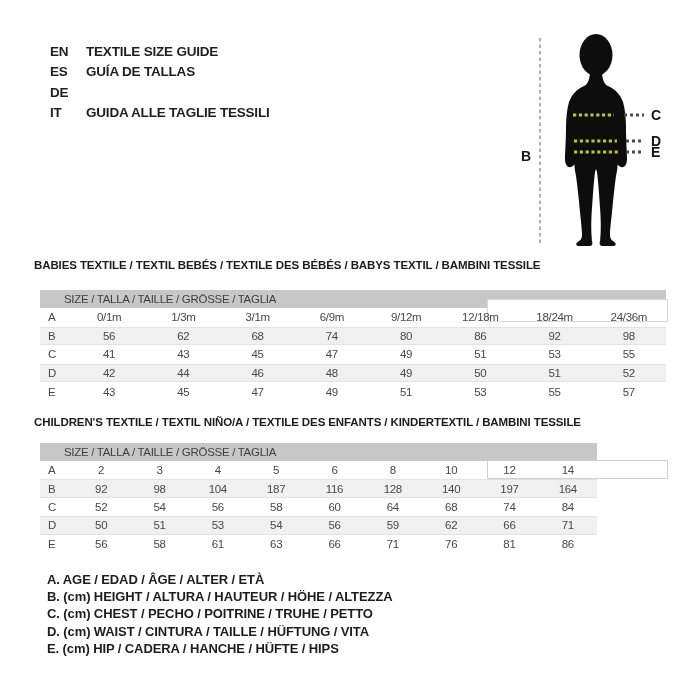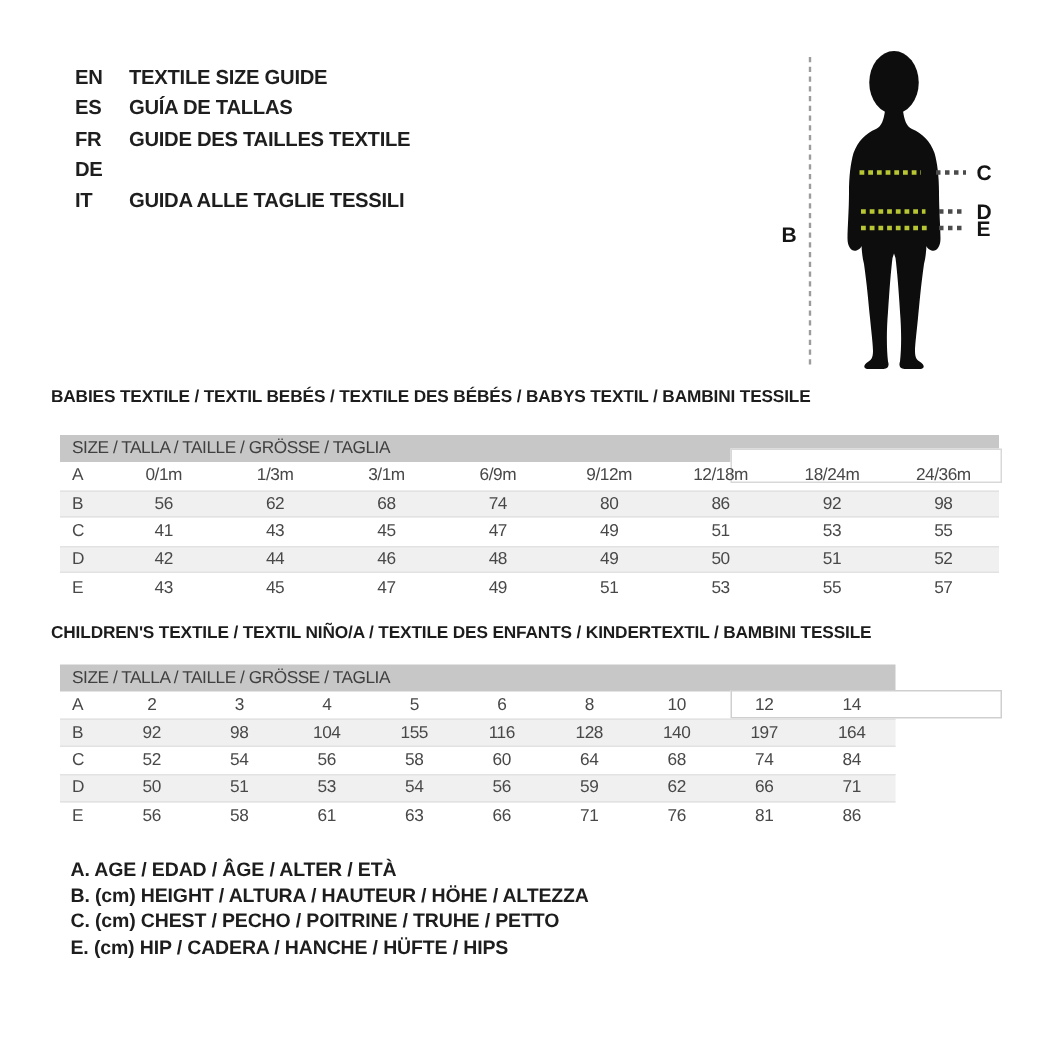--- a/index.html
+++ b/index.html
@@ -15,21 +15,21 @@
   
   .table-title{position:absolute;left:34px;font-size:11.5px;font-weight:700;
     color:#1c1c1c;letter-spacing:-0.1px;white-space:nowrap;}
   #babies-title{top:259px;}
   #children-title{top:416px;}
   
   .size-table{position:absolute;left:40px;}
   #babies-table{top:290px;width:626px;}
   #children-table{top:443px;width:557px;}
   .table-header{height:18px;background:#c7c7c7;display:flex;align-items:center;}
-  .table-header .header-text{position:relative;z-index:10;padding-left:8px;
+  .table-header .header-text{position:relative;z-index:10;padding-left:24px;
     font-size:11.5px;color:#3f3f3f;letter-spacing:-0.3px;}
   .t-row{display:flex;align-items:center;height:18.6px;}
   #children-table .t-row{height:18.4px;}
   .t-row.shade{background:#f0f0f0;border-top:1px solid #e2e2e2;border-bottom:1px solid #e2e2e2;box-sizing:border-box;}
   .t-label{flex:0 0 24px;padding-left:8px;position:relative;z-index:10;
     font-size:11.5px;color:#484848;letter-spacing:-0.3px;}
   .t-cell{flex:1;text-align:center;position:relative;z-index:10;
     font-size:11.5px;color:#484848;letter-spacing:-0.3px;}
   
   .overlay-box{position:absolute;background:#ffffff;z-index:5;box-sizing:border-box;}
@@ -50,24 +50,20 @@
 <div id="canvas">
 
   <div class="lang-block">
       <div class="lang-row">
         <span class="lang-code">EN</span>
         <span>TEXTILE SIZE GUIDE</span>
       </div>
       <div class="lang-row">
         <span class="lang-code">ES</span>
         <span>GUÍA DE TALLAS</span>
-      </div>
-      <div class="lang-row">
-        <span class="lang-code">FR</span>
-        <span>GUIDE DES TAILLES TEXTILE</span>
       </div>
       <div class="lang-row">
         <span class="lang-code">DE</span>
       </div>
       <div class="lang-row">
         <span class="lang-code">IT</span>
         <span>GUIDA ALLE TAGLIE TESSILI</span>
       </div>
     </div>
 
@@ -188,21 +184,21 @@
           <span class="t-cell">8</span>
           <span class="t-cell">10</span>
           <span class="t-cell">12</span>
           <span class="t-cell">14</span>
         </div>
         <div class="t-row shade">
           <span class="t-label">B</span>
           <span class="t-cell">92</span>
           <span class="t-cell">98</span>
           <span class="t-cell">104</span>
-          <span class="t-cell">155</span>
+          <span class="t-cell">187</span>
           <span class="t-cell">116</span>
           <span class="t-cell">128</span>
           <span class="t-cell">140</span>
           <span class="t-cell">197</span>
           <span class="t-cell">164</span>
         </div>
         <div class="t-row">
           <span class="t-label">C</span>
           <span class="t-cell">52</span>
           <span class="t-cell">54</span>
@@ -241,16 +237,17 @@
       </div>
   </div>
 
   <div class="overlay-box" id="overlay-babies"></div>
   <div class="overlay-box" id="overlay-children"></div>
 
   <div class="legend">
       <div class="legend-line">A. AGE / EDAD / ÂGE / ALTER / ETÀ</div>
       <div class="legend-line">B. (cm) HEIGHT / ALTURA / HAUTEUR / HÖHE / ALTEZZA</div>
       <div class="legend-line">C. (cm) CHEST / PECHO / POITRINE / TRUHE / PETTO</div>
+      <div class="legend-line">D. (cm) WAIST / CINTURA / TAILLE / HÜFTUNG / VITA</div>
       <div class="legend-line">E. (cm) HIP / CADERA / HANCHE / HÜFTE / HIPS</div>
     </div>
 
 </div>
 
 </body></html>

